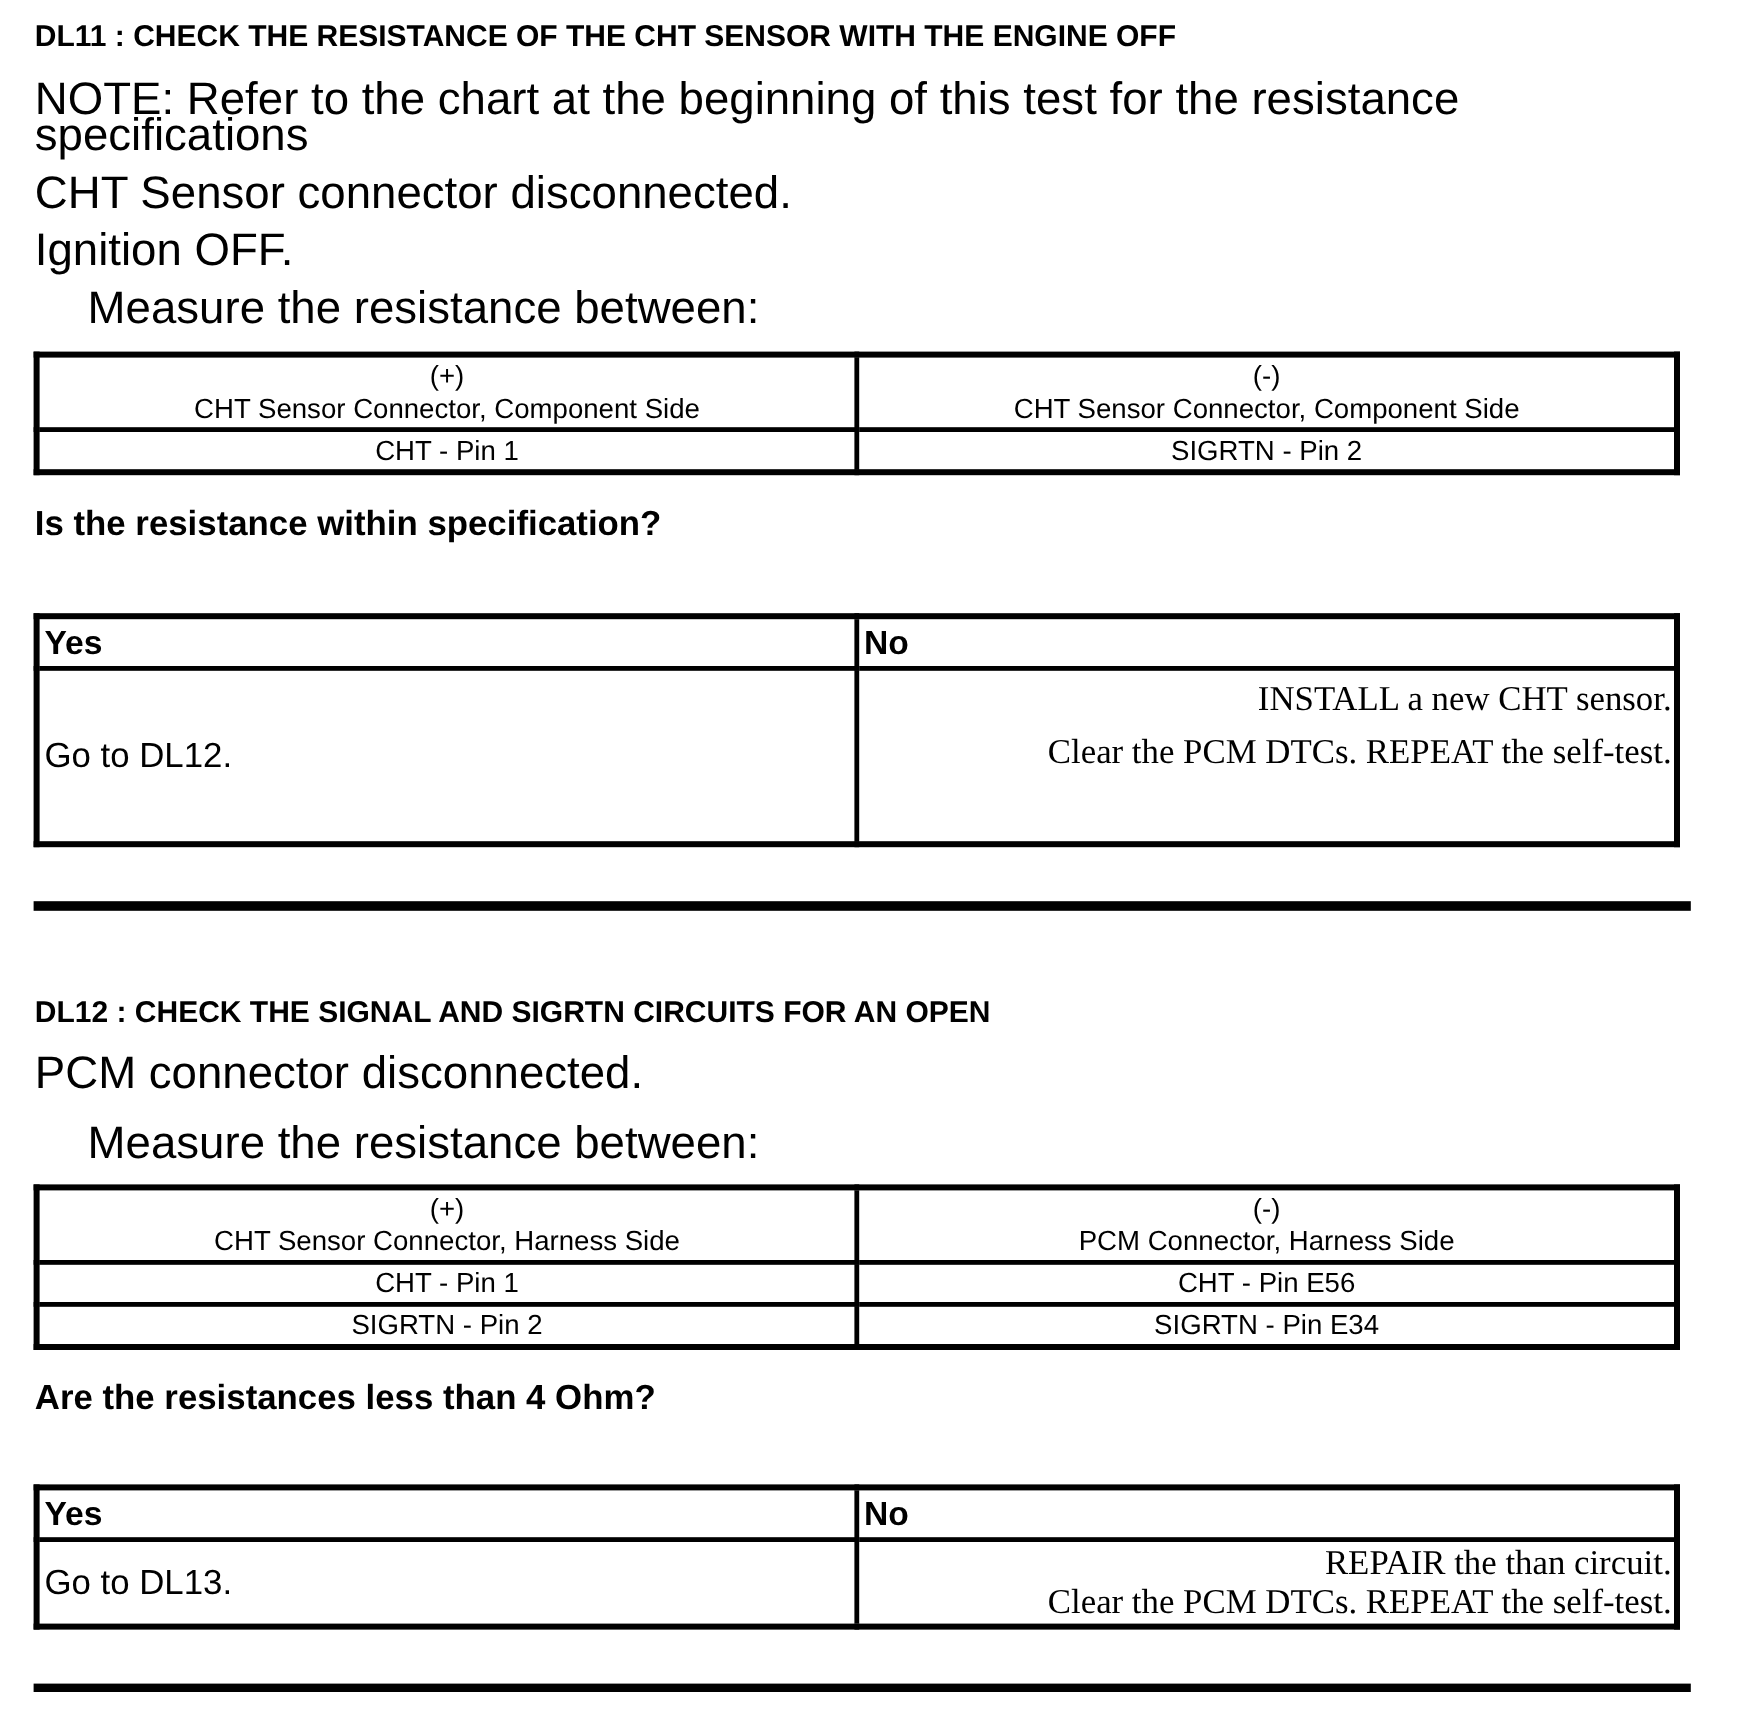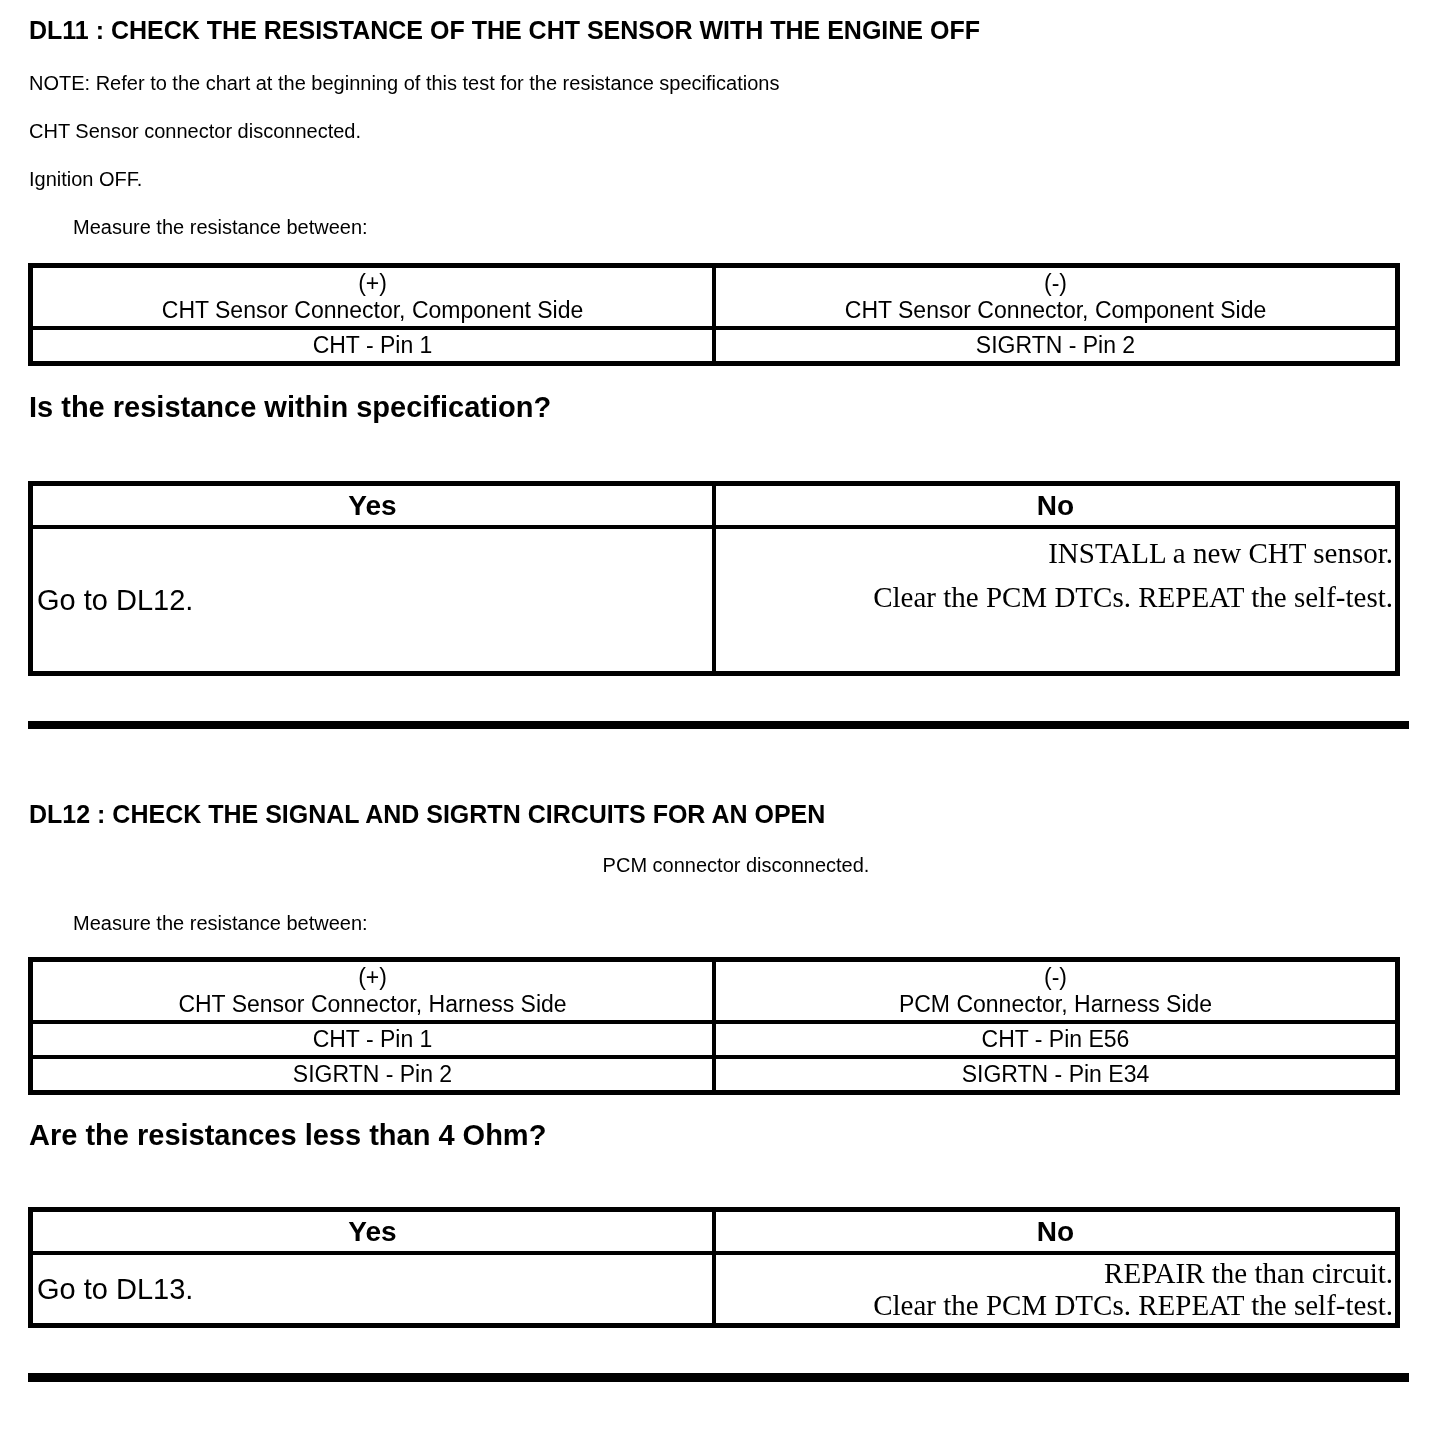--- a/index.html
+++ b/index.html
@@ -18,21 +18,21 @@
     background: #ffffff;
     overflow: hidden;
   }
   .section-heading {
     font-size: 25px;
     font-weight: bold;
     line-height: 32px;
     margin: 0 0 22px 0;
   }
   .body-text {
-    font-size: 20px;
+    font-size: 38px;
     line-height: 30px;
     margin: 0 0 18px 0;
   }
   .measure-lead {
     margin-top: 10px;
     margin-bottom: 0;
     margin-left: 44px;
   }
   table {
     border-collapse: collapse;
@@ -62,21 +62,21 @@
     margin: 25px 0 0 0;
   }
   .decision-table {
     margin-top: 58px;
   }
   .decision-table td {
     border: 4px solid #000;
     width: 50%;
   }
   .decision-table .decision-header td {
-    text-align: center;
+    text-align: left;
     font-size: 28px;
     font-weight: bold;
     line-height: 35px;
     padding: 2px 4px;
   }
   .decision-table .yes-cell {
     vertical-align: middle;
     font-size: 29px;
     line-height: 32px;
     padding: 2px 4px;
@@ -95,21 +95,21 @@
   .short-row td { height: 70px; }
   .section-divider {
     width: 1381px;
     height: 8px;
     background: #000;
     border: none;
     margin: 45px 0 0 -1px;
   }
   .divider-2 { height: 9px; }
   .heading-2 { margin-top: 69px; margin-bottom: 20px; }
-  .para-tight { margin-bottom: 0; text-align: center; }
+  .para-tight { margin-bottom: 0; }
   .measure-lead-2 { margin-top: 28px; }
   .measure-table-2 { margin-top: 19px; }
   .question-2 { margin-top: 24px; }
   .decision-table-2 { margin-top: 56px; }
 </style>
 </head>
 <body>
 
 <div class="page">
 

